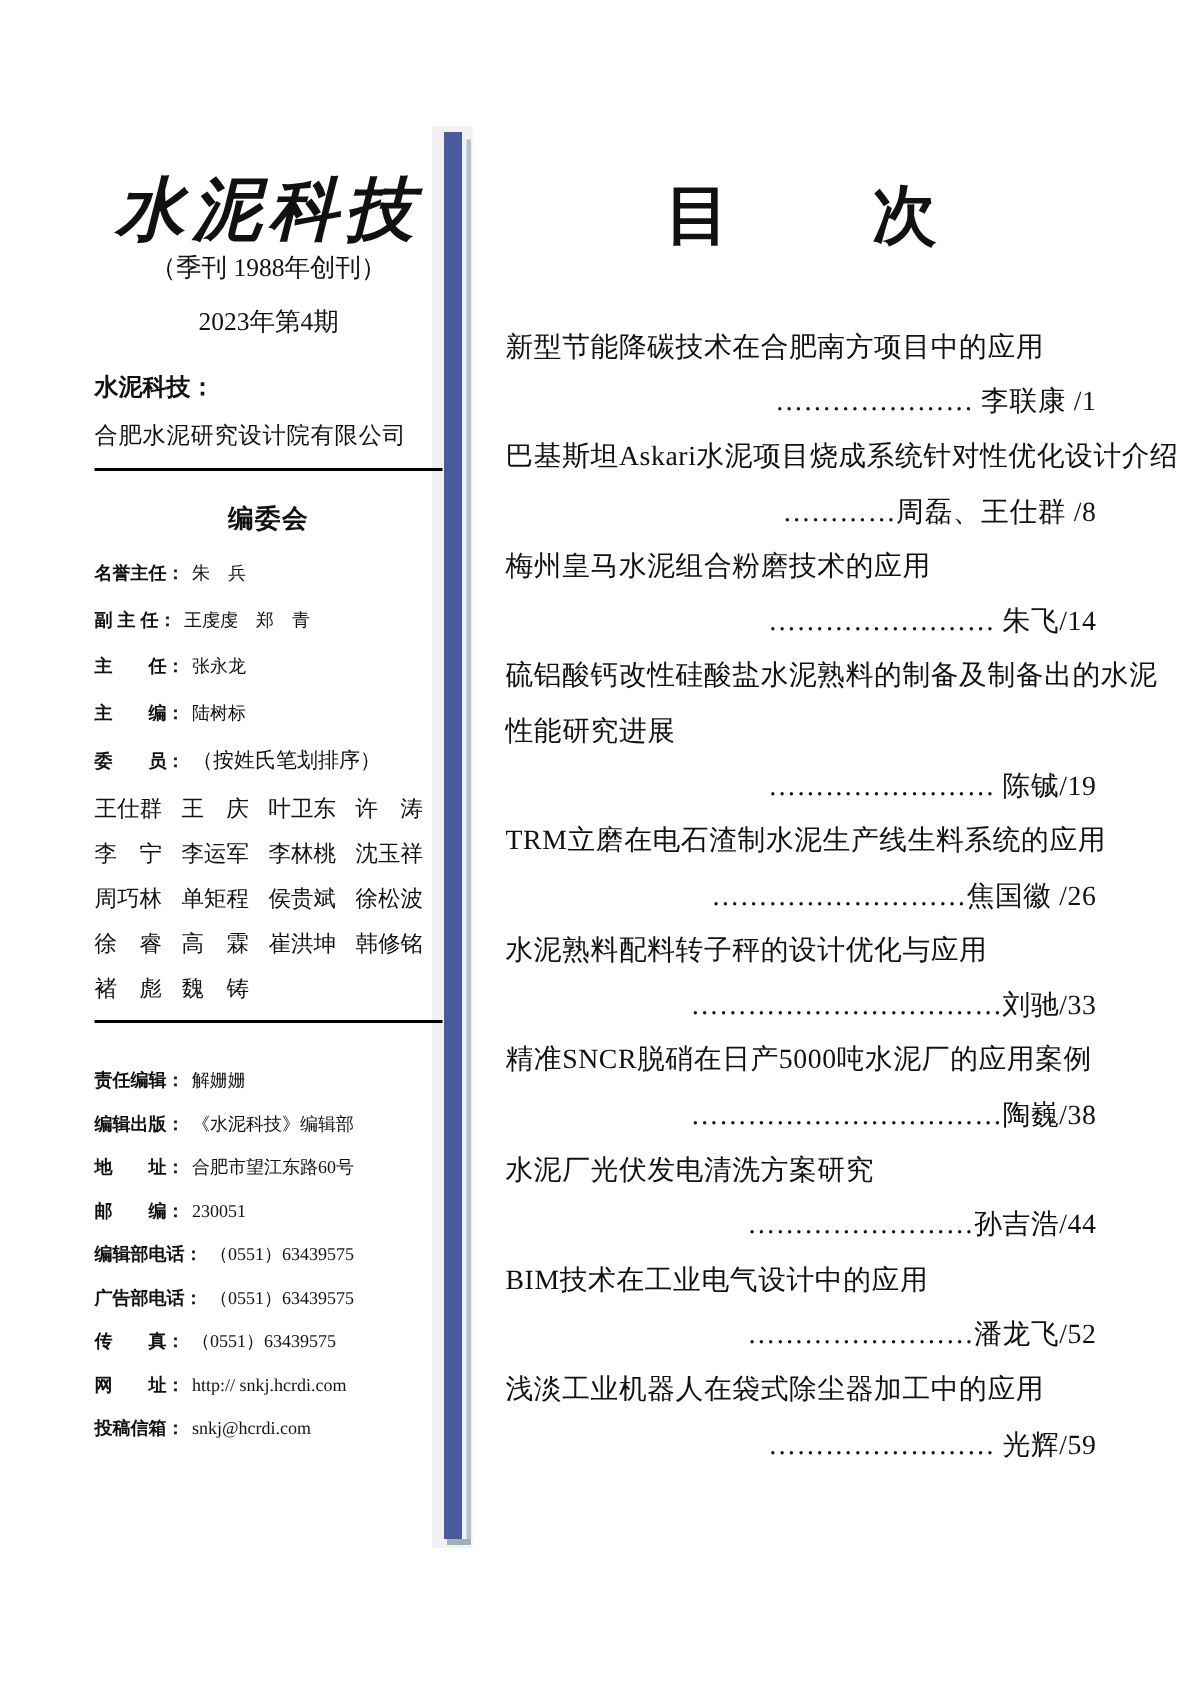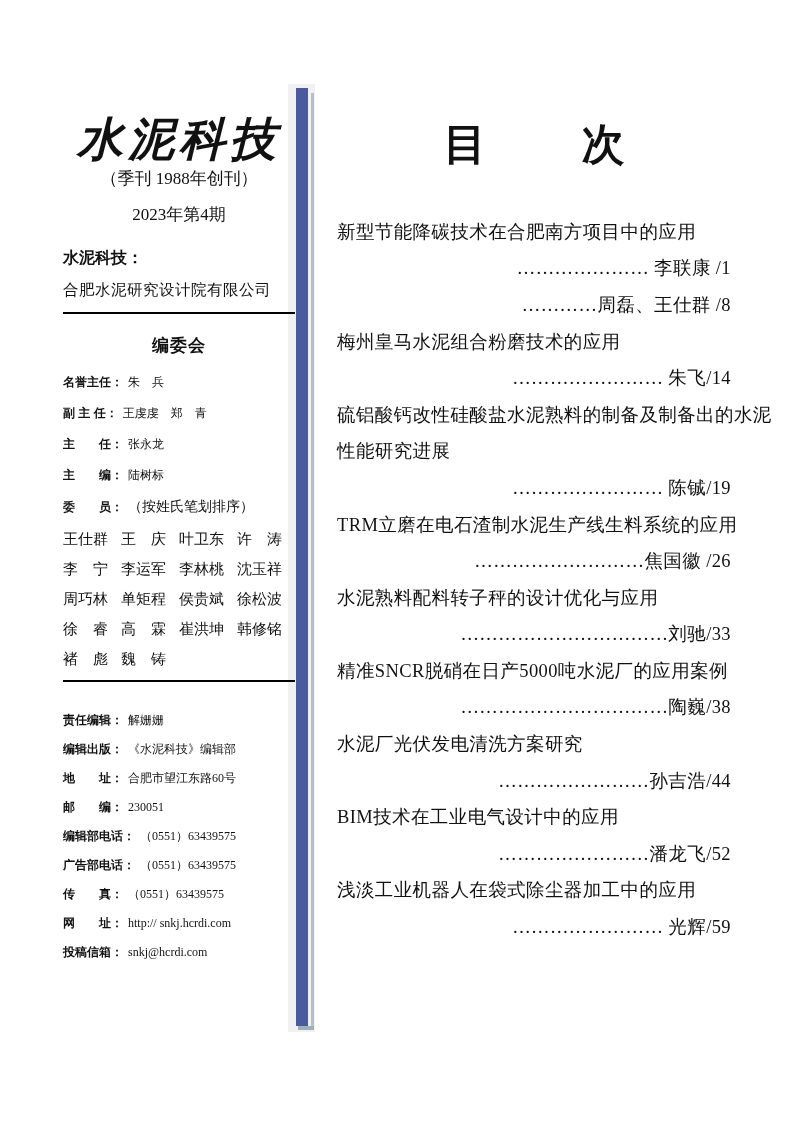--- a/index.html
+++ b/index.html
@@ -247,20 +247,21 @@
     <div class="toc-heading">目　次</div>
 
     <div class="toc-list">
 
       <div>
         <div class="toc-line toc-title">新型节能降碳技术在合肥南方项目中的应用</div>
         <div class="toc-line toc-author"><span>………………… </span><span>李联康 /1</span></div>
       </div>
 
       <div>
+        <div class="toc-line toc-title">巴基斯坦Askari水泥项目烧成系统针对性优化设计介绍</div>
         <div class="toc-line toc-author"><span>…………</span><span>周磊、王仕群 /8</span></div>
       </div>
 
       <div>
         <div class="toc-line toc-title">梅州皇马水泥组合粉磨技术的应用</div>
         <div class="toc-line toc-author"><span>…………………… </span><span>朱飞/14</span></div>
       </div>
 
       <div>
         <div class="toc-line toc-title">硫铝酸钙改性硅酸盐水泥熟料的制备及制备出的水泥</div>

